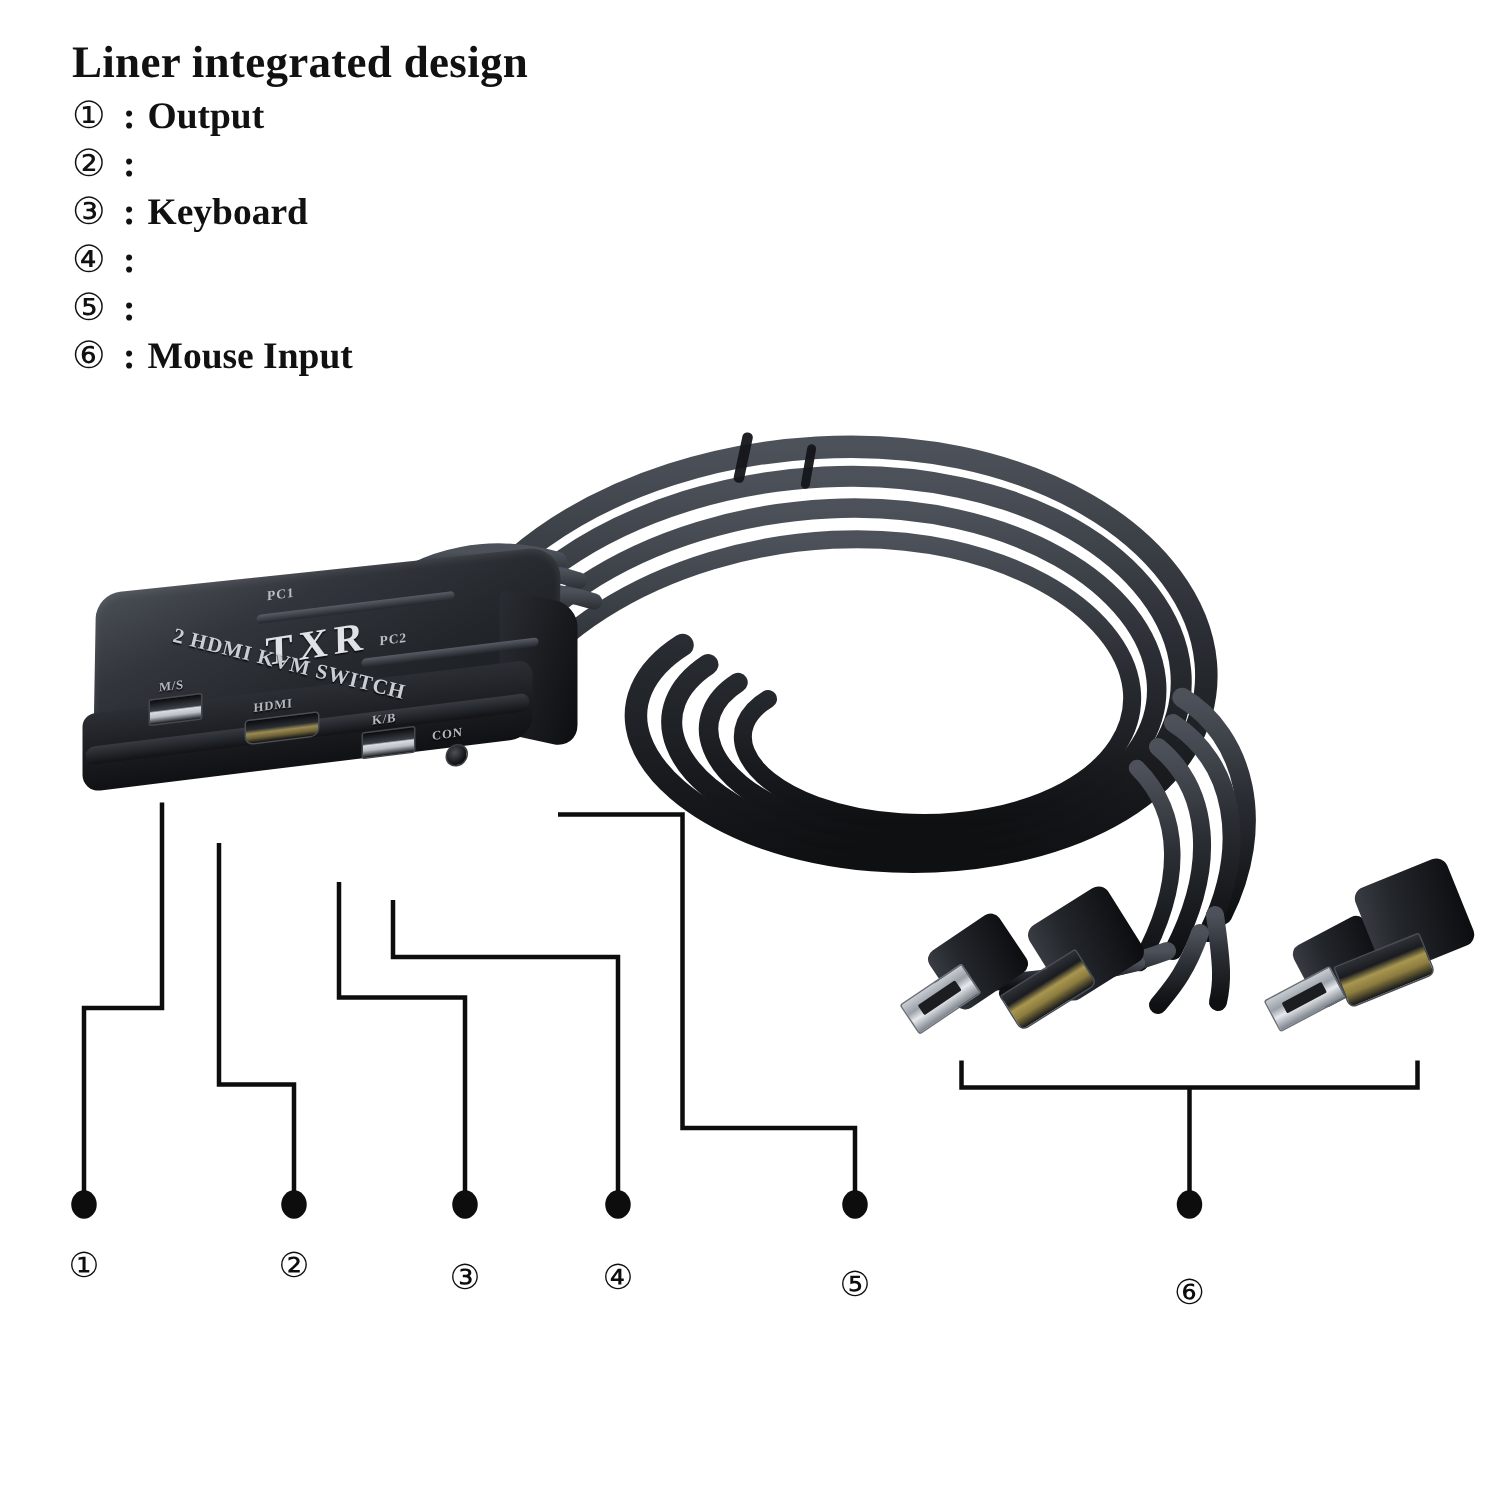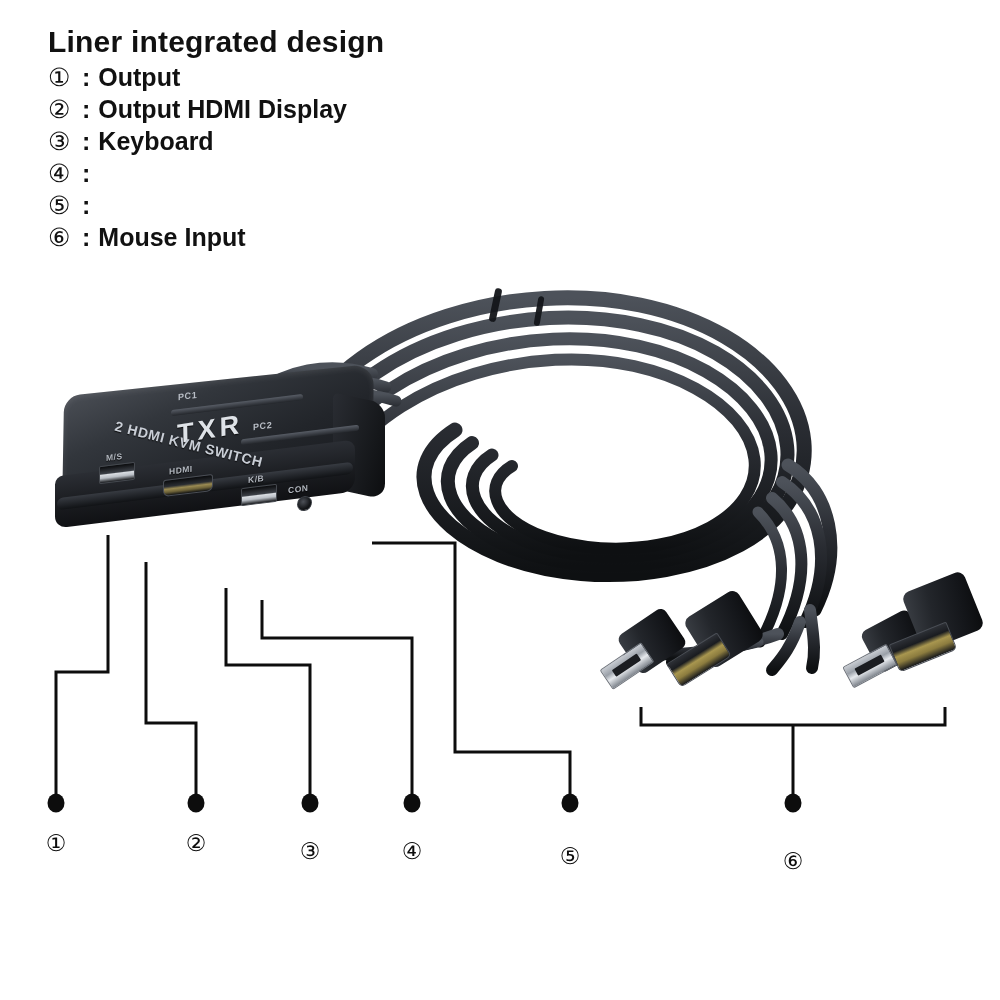--- a/index.html
+++ b/index.html
@@ -6,21 +6,21 @@
     margin: 0;
     padding: 0;
     background: #ffffff;
   }
   #page {
     position: relative;
     width: 996px;
     height: 1000px;
     background: #ffffff;
     overflow: hidden;
-    font-family: Liberation Sans, sans-serif;
+    font-family: Liberation Serif, serif;
   }
 
   
   #legend {
     position: absolute;
     left: 48px;
     top: 26px;
     width: 470px;
   }
   #legend-title {
@@ -271,21 +271,20 @@
 
     <div class="legend-row">
       <span class="legend-num">①</span>
       <span class="legend-colon">:</span>
       <span class="legend-label">Output</span>
     </div>
 
     <div class="legend-row">
       <span class="legend-num">②</span>
       <span class="legend-colon">:</span>
-      <span class="legend-label">Output HDMI Display</span>
     </div>
 
     <div class="legend-row">
       <span class="legend-num">③</span>
       <span class="legend-colon">:</span>
       <span class="legend-label">Keyboard</span>
     </div>
 
     <div class="legend-row">
       <span class="legend-num">④</span>

